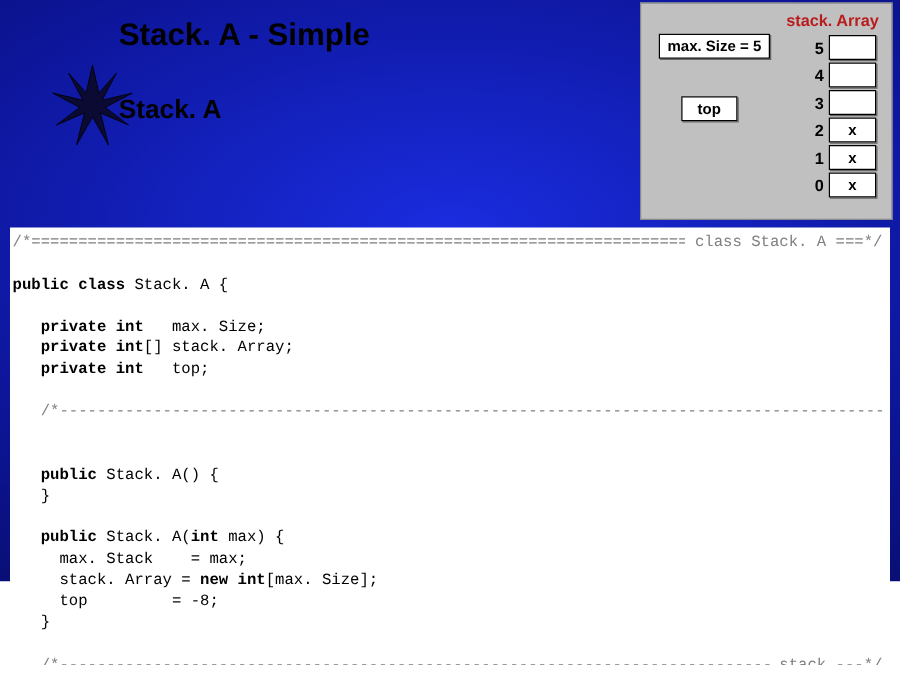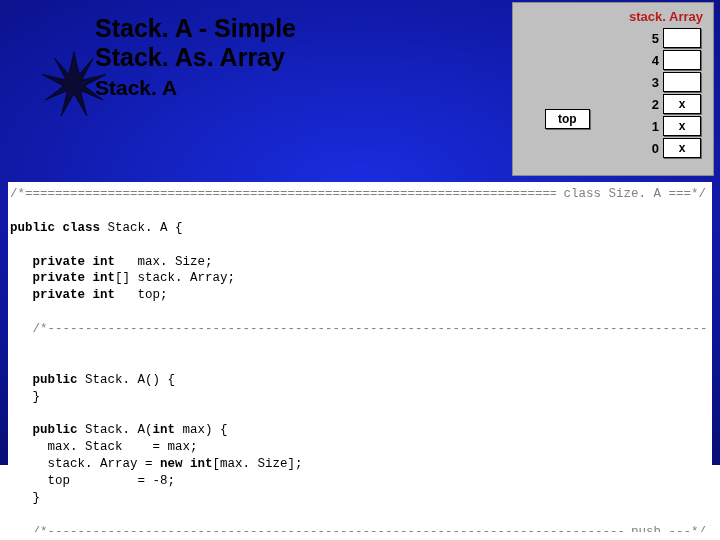--- a/index.html
+++ b/index.html
@@ -78,21 +78,20 @@
   .box-top {
     position: absolute;
     left: 32px;
     top: 74px;
     padding: 2px 12px;
     background: #fff;
     border: 1px solid #000;
     font-size: 12px;
     font-weight: bold;
     box-shadow: 1px 1px 0 #666;
-    margin-top: 32px;
   }
 
   .arr-table {
     position: absolute;
     right: 12px;
     top: 24px;
   }
   .arr-row {
     display: flex;
     align-items: center;
@@ -162,26 +161,26 @@
 <div class="slide">
 
   <div class="star-wrap">
     <svg viewBox="0 0 100 100">
       <polygon points="50,0 58,35 80,10 62,44 100,35 66,53 95,75 60,60 70,100 50,65 30,100 40,60 5,75 34,53 0,35 38,44 20,10 42,35" fill="#0a0a33" stroke="#000" stroke-width="1"></polygon>
     </svg>
   </div>
 
   <div class="title-main">
     <span>Stack. A   -   Simple</span><br>
-    <span>Stack. As. Array</span>
   </div>
   <div class="title-sub">Stack. A</div>
 
   <div class="panel">
     <div class="panel-title">stack. Array</div>
+    <div class="box-maxsize">max. Size = 5</div>
     <div class="box-top">top</div>
     <div class="arr-table">
       <div class="arr-row">
         <div class="arr-idx">5</div>
         <div class="arr-cell"></div>
       </div>
       <div class="arr-row">
         <div class="arr-idx">4</div>
         <div class="arr-cell"></div>
       </div>
@@ -197,33 +196,33 @@
         <div class="arr-idx">1</div>
         <div class="arr-cell">x</div>
       </div>
       <div class="arr-row">
         <div class="arr-idx">0</div>
         <div class="arr-cell">x</div>
       </div>
     </div>
   </div>
 
-  <div class="code-area"><div class="hr-eq"><span>/*</span><span class="hr-fill"></span><span> class Size. A ===*/</span></div>
+  <div class="code-area"><div class="hr-eq"><span>/*</span><span class="hr-fill"></span><span> class Stack. A ===*/</span></div>
 <span><span class="kw">public class</span><span> Stack. A {</span></span>
 
 <span><span class="kw">   private int</span><span>   max. Size;</span></span>
 <span><span class="kw">   private int</span><span>[] stack. Array;</span></span>
 <span><span class="kw">   private int</span><span>   top;</span></span>
 
 <div class="hr-dash"><span>   /*</span><span class="hr-fill"></span></div>
 
 <span><span class="kw">   public</span><span> Stack. A() {</span></span>
 <span>   }</span>
 
 <span><span class="kw">   public</span><span> Stack. A(</span><span class="kw">int</span><span> max) {</span></span>
 <span>     max. Stack    = max;</span>
 <span><span>     stack. Array = </span><span class="kw">new int</span><span>[max. Size];</span></span>
 <span>     top         = -8;</span>
 <span>   }</span>
 
-<div class="hr-dash"><span>   /*</span><span class="hr-fill"></span><span> push ---*/</span></div></div>
+<div class="hr-dash"><span>   /*</span><span class="hr-fill"></span><span> stack ---*/</span></div></div>
 
 </div>
 
 </body></html>

